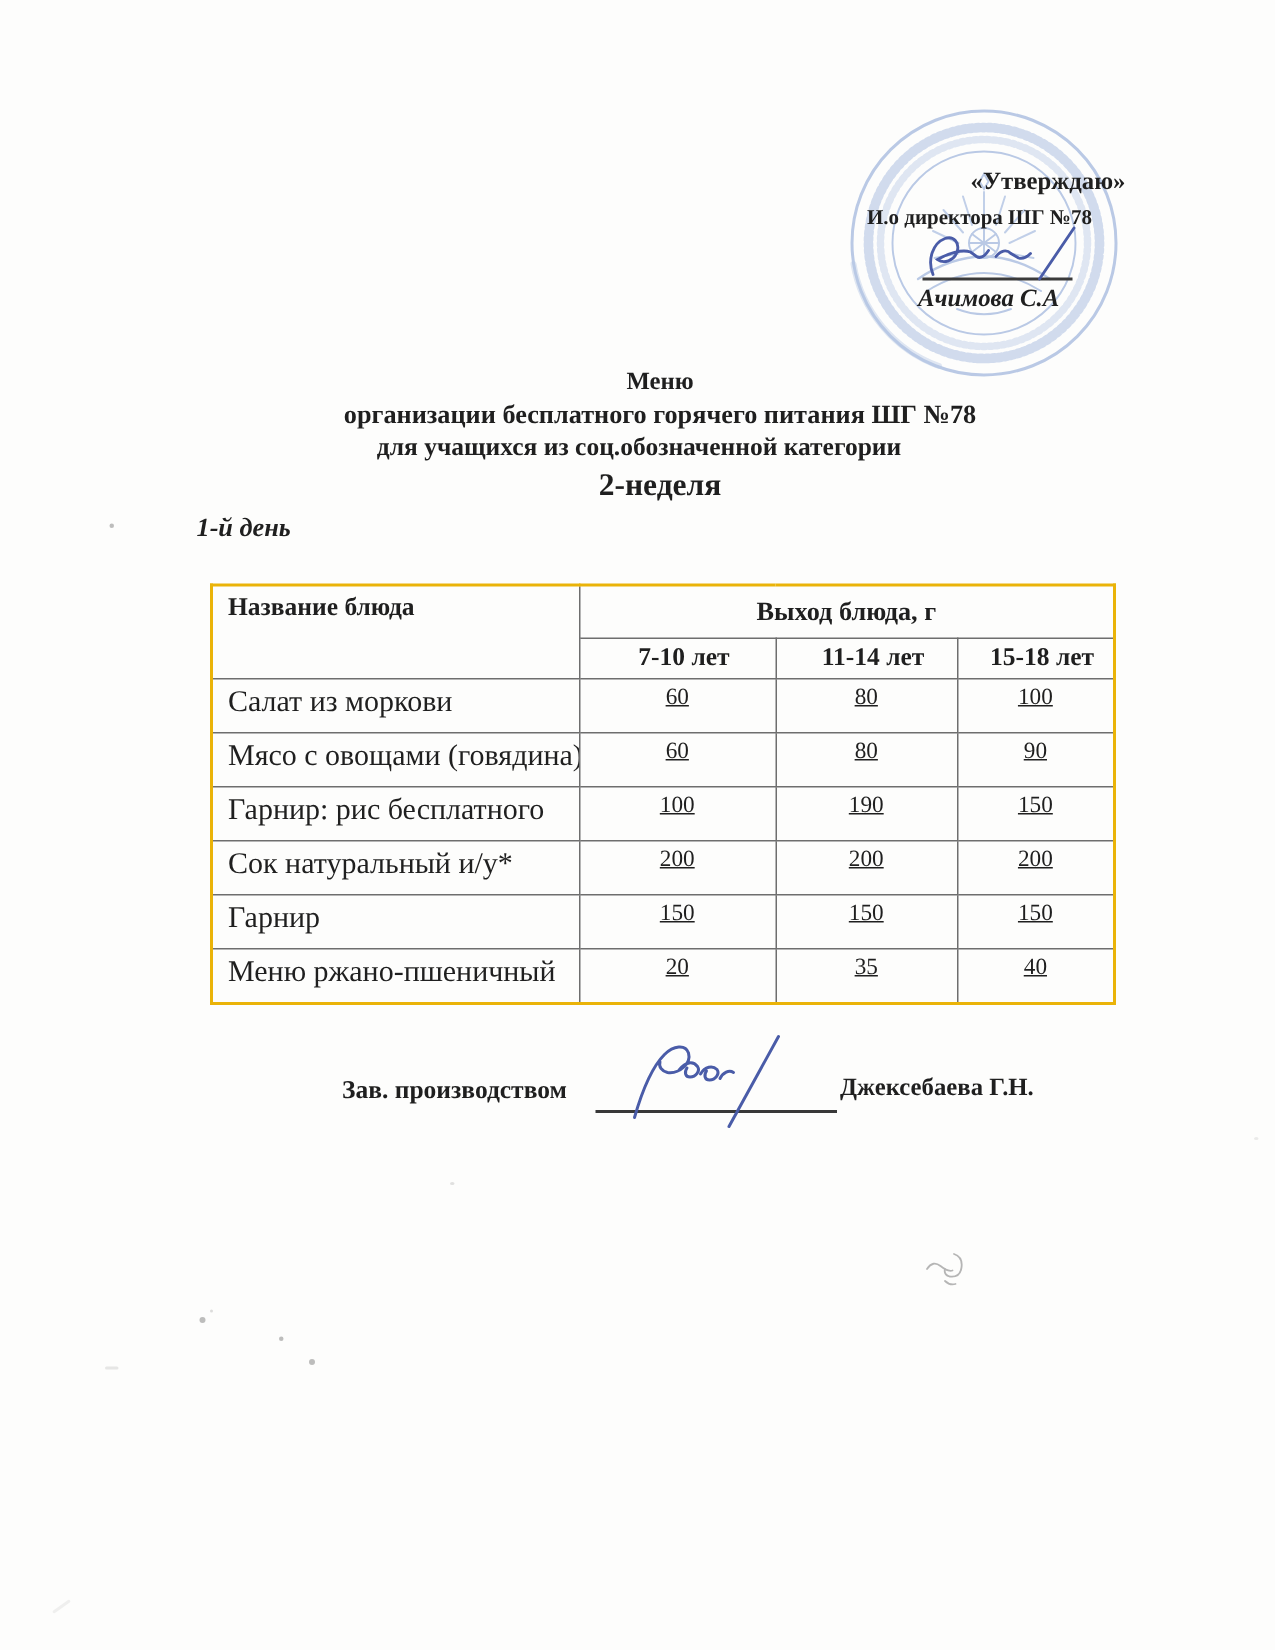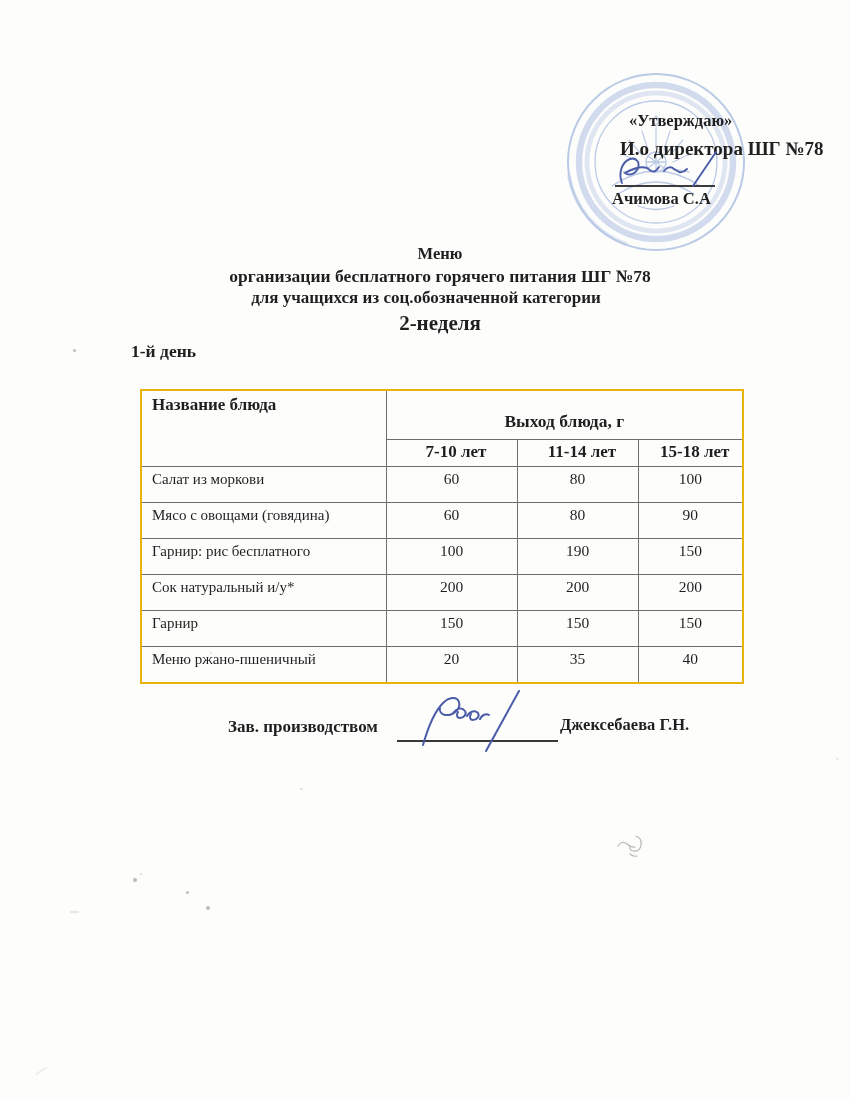--- a/index.html
+++ b/index.html
@@ -9,49 +9,49 @@
     font-family:"Liberation Serif","DejaVu Serif",serif;
     color:var(--text,#1f1f1f);
   }
   .page{position:absolute;inset:0;}
 
   
   .stamp{position:absolute;left:562px;top:68px;width:188px;height:188px;z-index:1;opacity:.52;}
 
   
   .approval-line{position:absolute;z-index:3;font-weight:bold;white-space:nowrap;}
-  .approval-quote{left:629px;top:111px;font-size:16.5px;}
-  .approval-director{left:620px;top:138px;font-size:19px;}
-  .approval-name{left:612px;top:189px;font-size:16.5px;}
+  .approval-quote{left:647px;top:111px;font-size:16.5px;}
+  .approval-director{left:578px;top:138px;font-size:14px;}
+  .approval-name{left:612px;top:189px;font-size:16.5px;font-style:italic;}
   .sig-rule-top{position:absolute;left:615px;top:185px;width:100px;height:2px;background:#3b3b3b;z-index:2;}
   .sig-top{position:absolute;left:608px;top:146px;width:118px;height:46px;z-index:4;}
 
   
   .title-block{position:absolute;left:15px;top:243px;width:850px;text-align:center;z-index:3;}
   .title-menu{font-size:16.5px;font-weight:bold;line-height:22px;}
   .title-l2{font-size:17.5px;font-weight:bold;line-height:22px;}
   .title-l3{font-size:17px;font-weight:bold;line-height:22px;margin-left:-28px;}
   .title-week{font-size:21px;font-weight:bold;line-height:26px;margin-top:1px;}
 
-  .day-label{position:absolute;left:131px;top:341px;font-size:17.5px;font-weight:bold;z-index:3;}
+  .day-label{position:absolute;left:131px;top:341px;font-size:17.5px;font-weight:bold;z-index:3;font-style:italic;}
 
   
   table.menu{
     position:absolute;left:140px;top:389px;width:602px;z-index:3;
     border-collapse:collapse;table-layout:fixed;
   }
   table.menu th,table.menu td{
     border:1.6px solid #6e6e6e;vertical-align:top;overflow:hidden;white-space:nowrap;
   }
   table.menu{border:2px solid #eab308;}
   th.col-dish{height:27px;text-align:left;padding:4px 0 0 10px;font-size:17px;}
-  th.col-group{height:27px;text-align:center;padding-top:20px;font-size:17.5px;}
+  th.col-group{height:27px;text-align:center;padding-top:6px;font-size:17.5px;}
   th.col-age{height:24px;text-align:center;padding:2px 0 0 9px;font-size:17px;}
-  td.dish{height:31px;padding:4px 0 0 10px;font-size:15px;margin-top:24px;}
-  td.val{height:31px;padding-top:3px;text-align:center;font-size:15.5px;}
+  td.dish{height:31px;padding:4px 0 0 10px;font-size:20px;margin-top:24px;}
+  td.val{height:31px;padding-top:3px;text-align:center;font-size:15.5px;text-decoration:underline;}
 
   
   .footer-role{position:absolute;left:228px;top:717px;font-size:17px;font-weight:bold;z-index:3;}
   .footer-name{position:absolute;left:560px;top:715px;font-size:16.5px;font-weight:bold;z-index:3;}
   .sig-rule-bottom{position:absolute;left:397px;top:740px;width:161px;height:2px;background:#383838;z-index:2;}
   .sig-bottom{position:absolute;left:413px;top:683px;width:145px;height:70px;z-index:4;}
 
   
   .speck{position:absolute;border-radius:50%;background:rgba(85,85,85,.38);z-index:2;}
   .smudge{position:absolute;z-index:2;}

